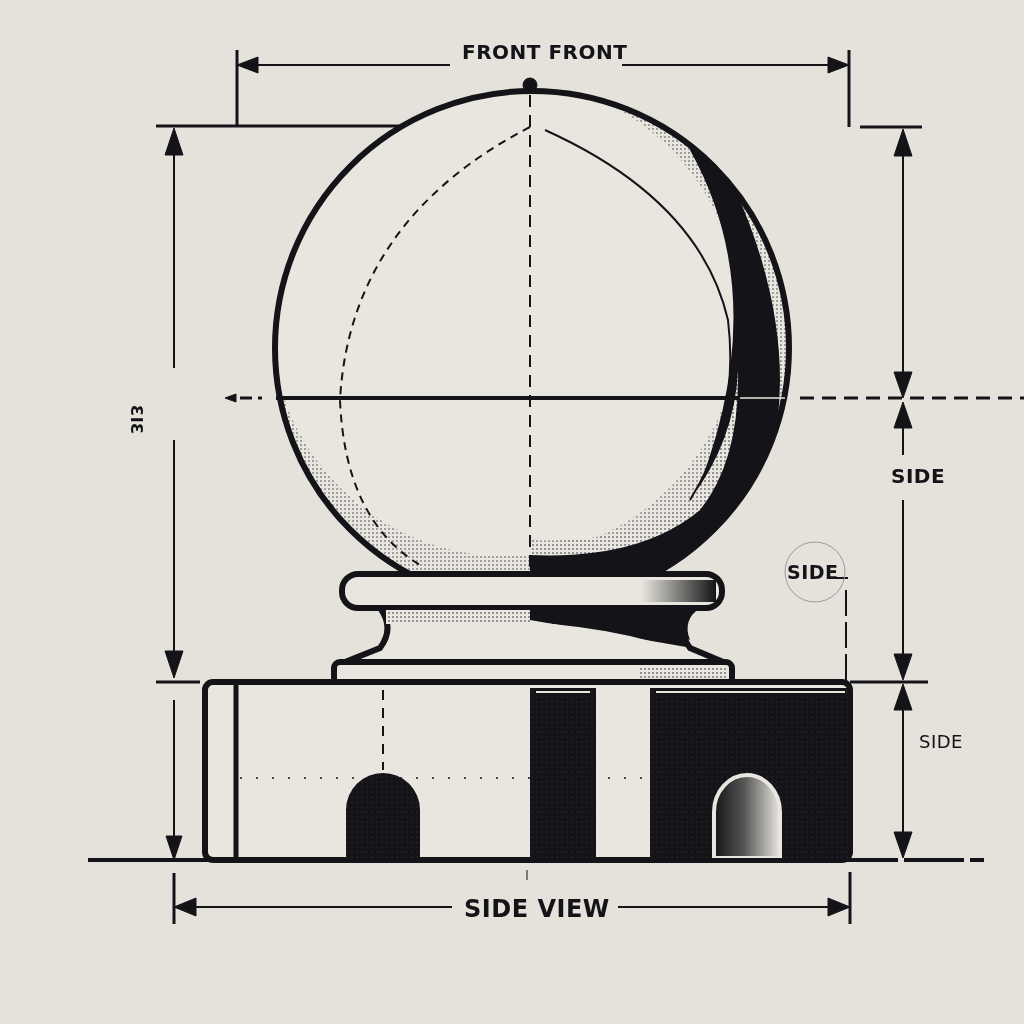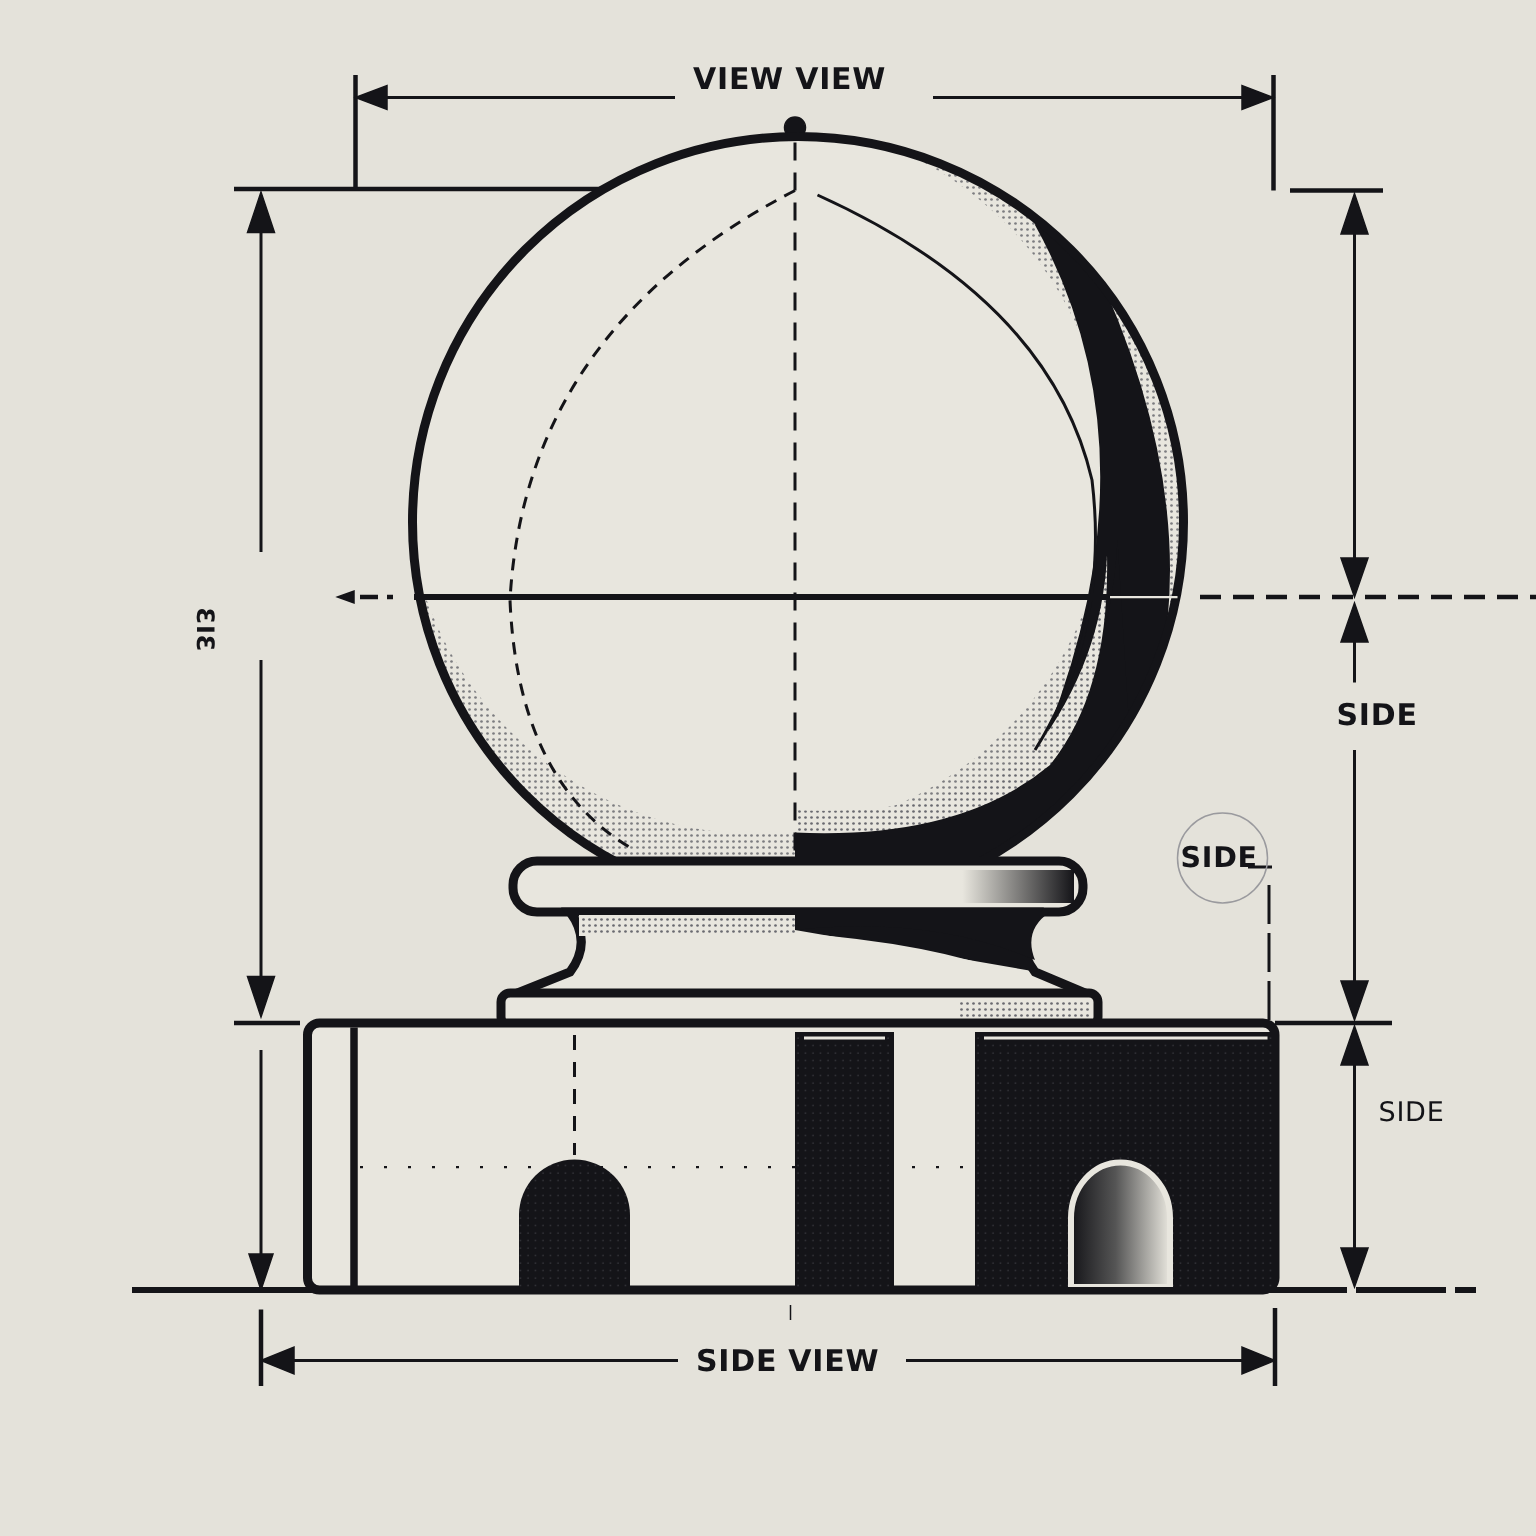--- a/index.html
+++ b/index.html
@@ -163,23 +163,23 @@
       <line x1="174" y1="873" x2="174" y2="924" stroke-width="3"></line>
       <line x1="850" y1="872" x2="850" y2="924" stroke-width="3"></line>
       <line x1="190" y1="907" x2="452" y2="907" stroke-width="2"></line>
       <line x1="604" y1="907" x2="834" y2="907" stroke-width="2"></line>
       <polygon points="174,907 196,898 196,916"></polygon>
       <polygon points="850,907 828,898 828,916"></polygon>
       <line x1="527" y1="870" x2="527" y2="880" stroke-width="1"></line>
     </g>
   </svg>
 
-  <div class="lbl bg" style="left:454px; top:40px; font-size:20px;">VIEW VIEW</div>
+  <div class="lbl bg" style="left:454px; top:40px; font-size:20px;">FRONT FRONT</div>
 
-  <div class="lbl bg" style="left:456px; top:895px; font-size:20px;">SIDE VIEW</div>
+  <div class="lbl bg" style="left:456px; top:895px; font-size:24px;">SIDE VIEW</div>
 
   <div class="lbl" style="left:146px; top:405px; font-size:16px; transform: rotate(90deg); transform-origin: left top;">ƐIƐ</div>
 
   <div class="lbl" style="left:891px; top:464px; font-size:20px;">SIDE</div>
 
   <div class="lbl" style="left:787px; top:561px; font-size:19px;">SIDE</div>
 
   <div class="lbl" style="left:919px; top:731px; font-size:18px; font-weight:500;">SIDE</div>
 </div>
 

